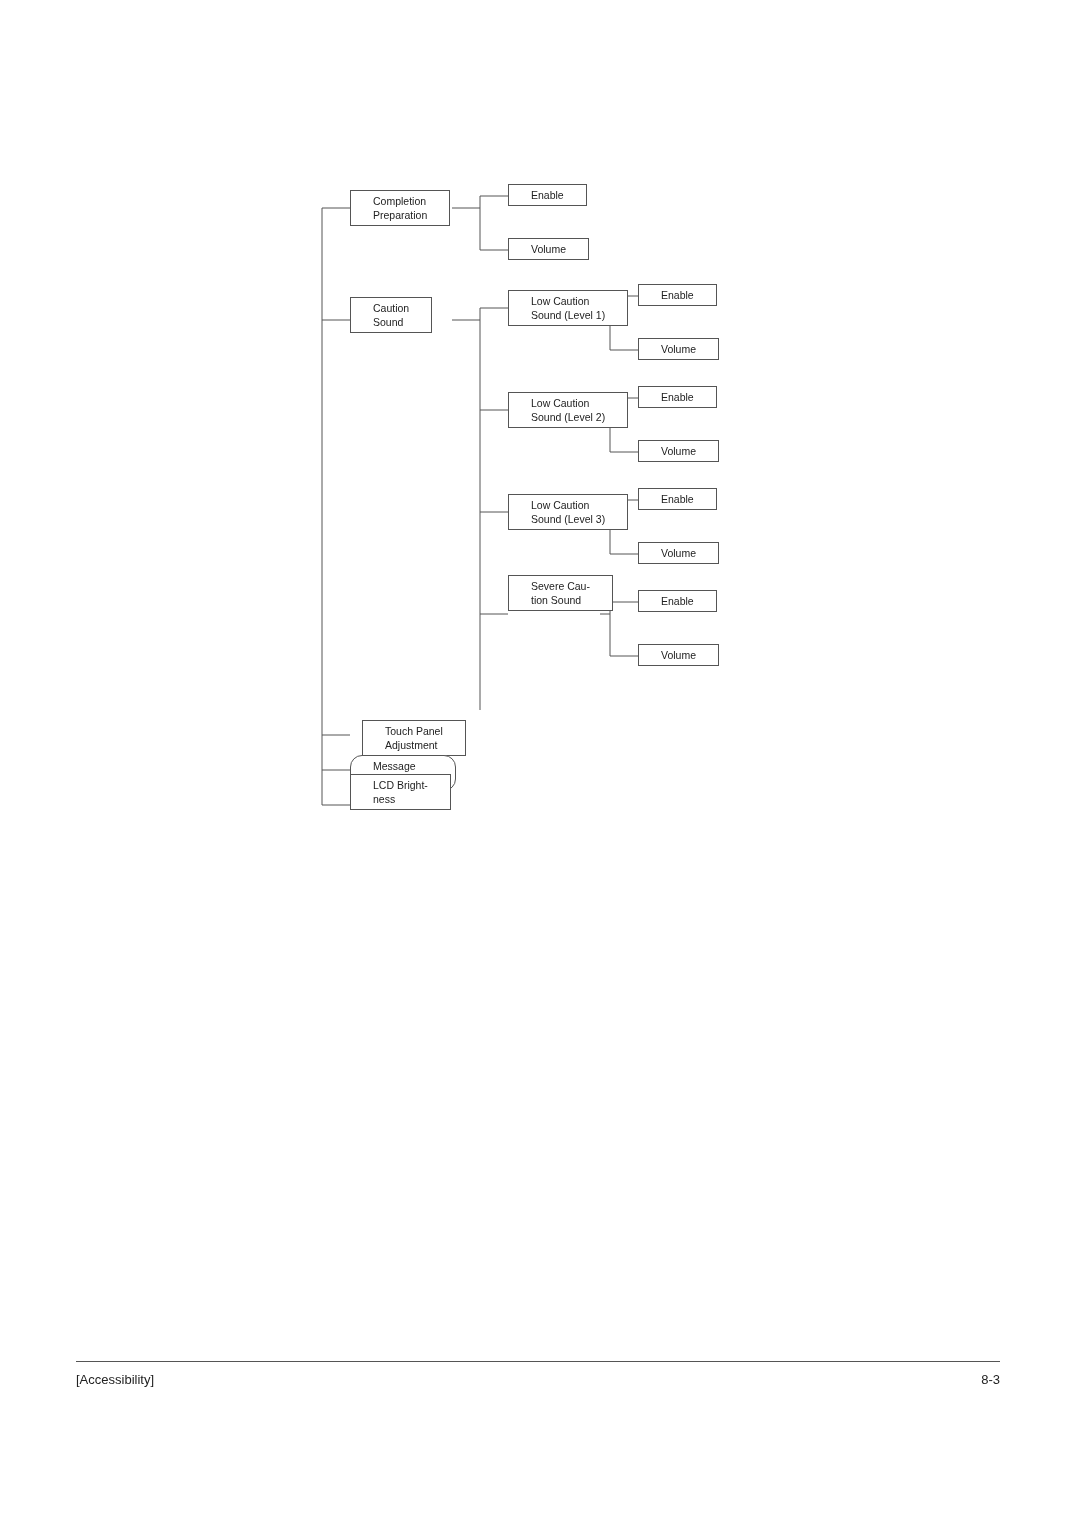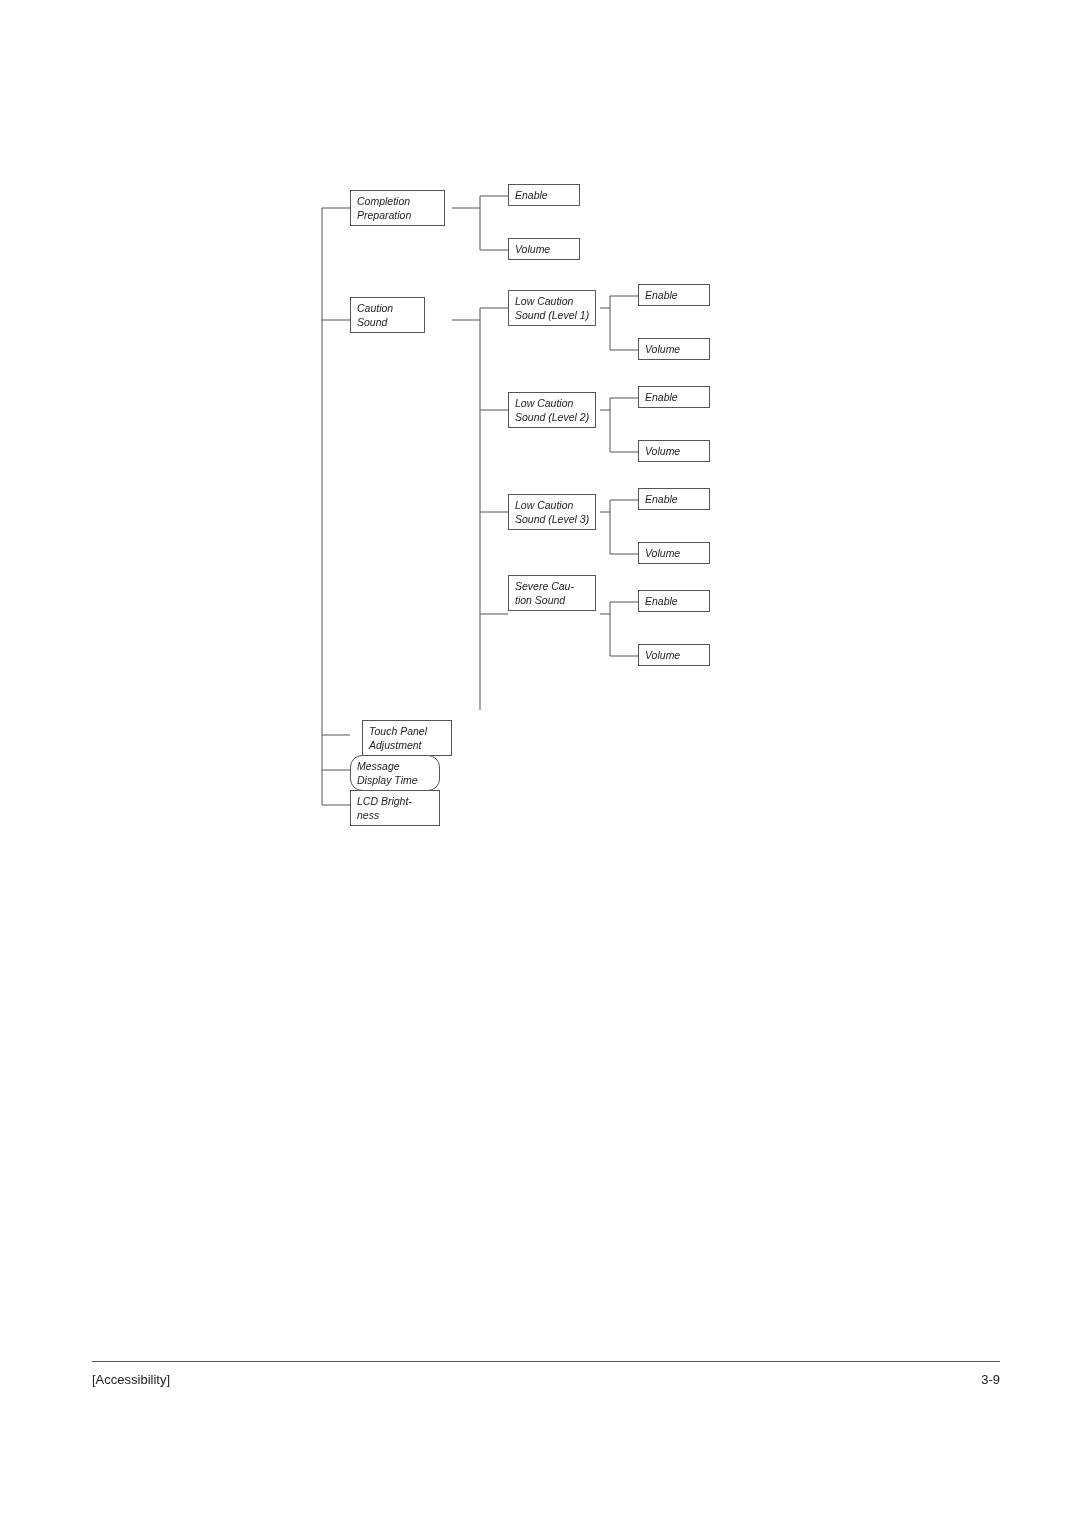--- a/index.html
+++ b/index.html
@@ -36,26 +36,25 @@
       left: 0;
       width: 560px;
       height: 640px;
       pointer-events: none;
     }
 
     
     .abs-box {
       position: absolute;
       border: 1px solid #555;
-      padding: 3px 6px;
+      padding: 3px 22px;
       background: #fff;
       font-size: 10.5px;
       line-height: 1.35;
       white-space: nowrap;
-      font-style: italic;
     }
   </style>
 </head>
 <body>
 
 <div class="page-content">
   <div class="diagram-area">
     <svg class="diagram-svg" xmlns="http://www.w3.org/2000/svg">
 
       <line x1="62" y1="28" x2="62" y2="530" stroke="#555" stroke-width="1"></line>
@@ -173,23 +172,23 @@
     </div>
 
     <div class="abs-box" style="left:102px; top:540px; min-width:90px;">
       <span>Touch Panel<br>Adjustment</span>
     </div>
 
     <div class="abs-box" style="left:90px; top:575px; min-width:90px;border-radius:12px;">
       <span>Message<br>Display Time</span>
     </div>
 
-    <div class="abs-box" style="left:90px; top:610px; min-width:90px;">
+    <div class="abs-box" style="left:90px; top:594px; min-width:90px;">
       <span>LCD Bright-<br>ness</span>
     </div>
 
   </div>
 </div>
 
-<div style="position:absolute; bottom:140px; left:92px; right:80px; border-top:1px solid #555; padding-top:10px; display:flex; justify-content:space-between;">
+<div style="position:absolute; bottom:140px; left:76px; right:80px; border-top:1px solid #555; padding-top:10px; display:flex; justify-content:space-between;">
   <span style="font-size:13px;">[Accessibility]</span>
-  <span style="font-size:13px;">3-9</span>
+  <span style="font-size:13px;">8-3</span>
 </div>
 
 </body></html>

